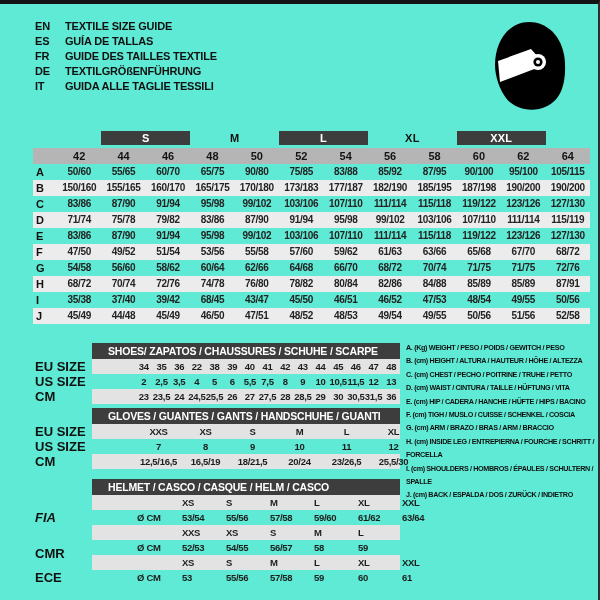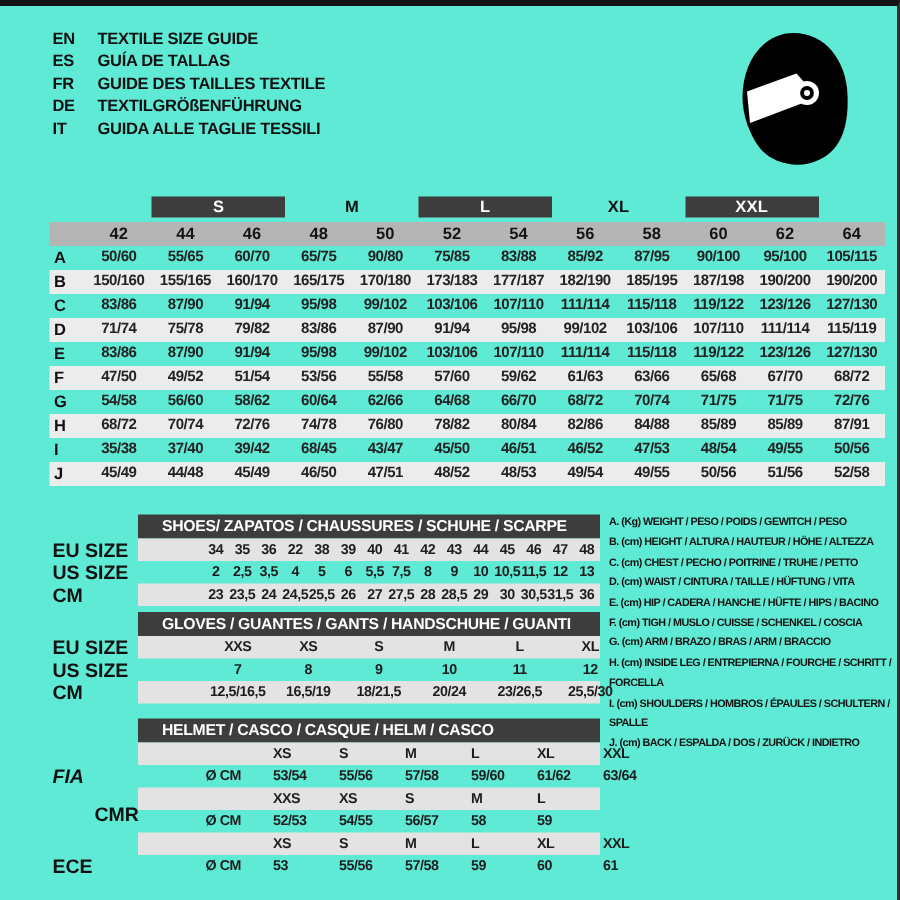--- a/index.html
+++ b/index.html
@@ -347,21 +347,21 @@
           <div class="cell">18/21,5</div>
           <div class="cell">20/24</div>
           <div class="cell">23/26,5</div>
           <div class="cell">25,5/30</div>
         </div>
     </div>
   </div>
 
   <div class="sub" id="helmet" style="top:475px;">
     <span class="side-label" style="top:31px;font-style:italic;">FIA</span>
-    <span class="side-label" style="top:56px;margin-left:28px;">CMR</span>
+    <span class="side-label" style="top:67px;">CMR</span>
     <span class="side-label" style="top:91px;">ECE</span>
     <div class="sub-inner">
       <div class="sub-bar">HELMET / CASCO / CASQUE / HELM / CASCO</div>
       <div id="helmet-sections">
           <div class="helm-grid sub-row subband">
             <div class="cell unit-cell"></div>
             <div class="cell unit-cell">XS</div>
             <div class="cell unit-cell">S</div>
             <div class="cell unit-cell">M</div>
             <div class="cell unit-cell">L</div>

